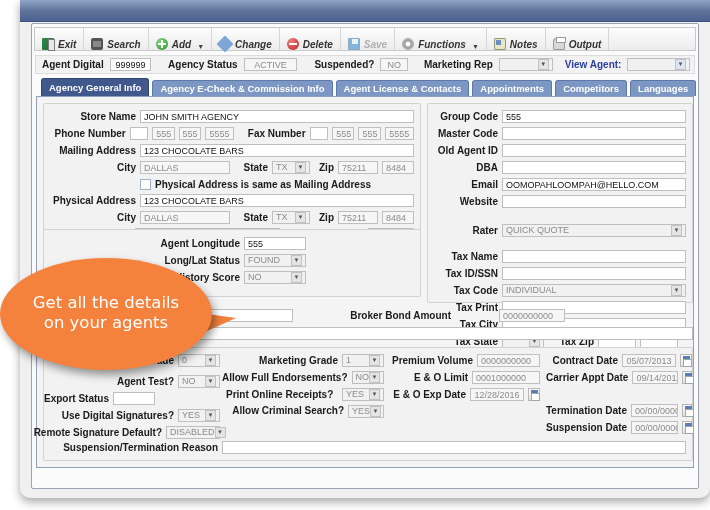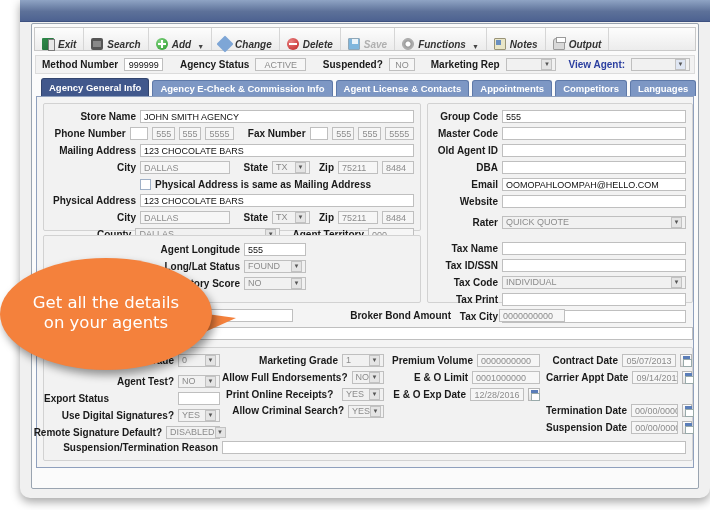--- a/index.html
+++ b/index.html
@@ -188,21 +188,21 @@
         <span class="ico ico-notes"></span>
         <span class="tb-label">Notes</span>
       </div>
       <div class="tb-btn">
         <span class="ico ico-output"></span>
         <span class="tb-label">Output</span>
       </div>
     </div>
 
     <div class="header-strip">
-      <span class="hdr-label">Method Number</span>
+      <span class="hdr-label">Agent Digital</span>
       <span class="inp center" style="width:62px">999999</span>
       <span style="width:8px"></span>
       <span class="hdr-label">Agency Status</span>
       <span class="inp ro center" style="width:82px">ACTIVE</span>
       <span style="width:8px"></span>
       <span class="hdr-label">Suspended?</span>
       <span class="inp ro center" style="width:40px">NO</span>
       <span style="width:6px"></span>
       <span class="hdr-label">Marketing Rep</span>
       <span class="sel" style="width:82px">
@@ -287,21 +287,21 @@
           <div class="fld-label" style="width:92px">County</div>
           <span class="sel" style="width:152px">
             <span>DALLAS</span>
             <span class="arrow">▼</span>
           </span>
           <div class="fld-label" style="width:84px">Agent Territory</div>
           <span class="inp ro" style="width:48px">000</span>
         </div>
       </div>
 
-      <div class="group" style="left:6px; top:138px; width:378px; height:68px;">
+      <div class="group" style="left:6px; top:132px; width:378px; height:68px;">
         <div class="row" style="margin:7px 6px 0 0">
           <div class="fld-label" style="width:196px">Agent Longitude</div>
           <span class="inp" style="width:62px">555</span>
         </div>
         <div class="row" style="margin:4px 6px 0 0">
           <div class="fld-label" style="width:196px">Long/Lat Status</div>
           <span class="sel" style="width:62px">
             <span>FOUND</span>
             <span class="arrow">▼</span>
           </span>
@@ -329,21 +329,21 @@
           <span class="inp" style="flex:1"></span>
         </div>
         <div class="row" style="margin:4px 6px 0 0">
           <div class="fld-label" style="width:70px">DBA</div>
           <span class="inp" style="flex:1"></span>
         </div>
         <div class="row" style="margin:4px 6px 0 0">
           <div class="fld-label" style="width:70px">Email</div>
           <span class="inp" style="flex:1">OOMOPAHLOOMPAH@HELLO.COM</span>
         </div>
-        <div class="row" style="margin:4px 6px 8px 0">
+        <div class="row" style="margin:4px 6px 16px 0">
           <div class="fld-label" style="width:70px">Website</div>
           <span class="inp" style="flex:1"></span>
         </div>
         <div class="row" style="margin:4px 6px 0 0">
           <div class="fld-label" style="width:70px">Rater</div>
           <span class="sel" style="flex:1">
             <span>QUICK QUOTE</span>
             <span class="arrow">▼</span>
           </span>
         </div>
@@ -401,21 +401,21 @@
                 <span class="arrow">▼</span>
               </span>
             </div>
           <div class="row" style="justify-content:flex-end;margin-top:8px">
               <div class="fld-label">Agent Test?</div>
             <span class="sel" style="width:42px">
                 <span>NO</span>
                 <span class="arrow">▼</span>
               </span>
             </div>
-          <div class="row" style="justify-content:space-between;margin-top:4px">
+          <div class="row" style="justify-content:flex-start;margin-top:4px">
               <div class="fld-label">Export Status</div>
             <span class="inp" style="width:42px"></span>
             </div>
           <div class="row" style="justify-content:flex-end;margin-top:4px">
               <div class="fld-label">Use Digital Signatures?</div>
             <span class="sel" style="width:42px">
                 <span>YES</span>
                 <span class="arrow">▼</span>
               </span>
             </div>

